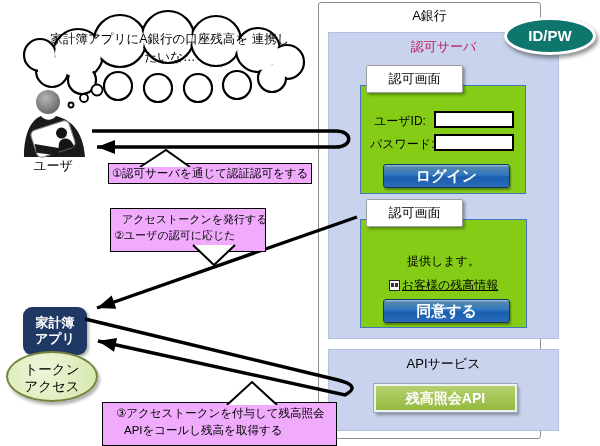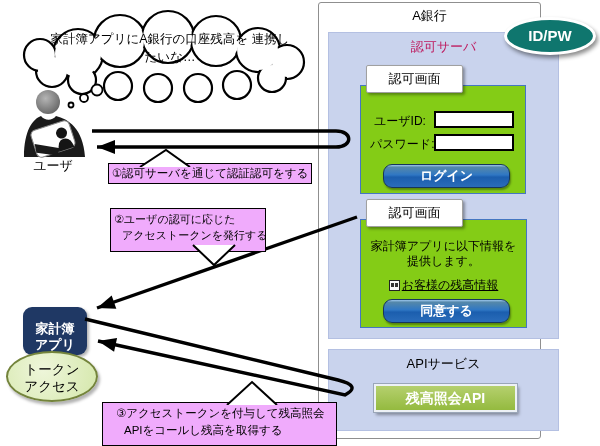--- a/index.html
+++ b/index.html
@@ -36,23 +36,23 @@
   .scr-login{left:31px;top:52px;width:166px;height:109px;}
   .scr-consent{left:31px;top:186px;width:167px;height:109px;}
   .tab-label{position:absolute;background:#fff;border:1px solid #a0a0a0;border-radius:2px;
              box-shadow:2px 2px 3px rgba(0,0,0,.35);text-align:center;font-size:13px;
              line-height:26px;z-index:2;width:97px;height:28px;box-sizing:border-box;}
   .tab-login{left:37px;top:32px;}
   .tab-consent{left:37px;top:166px;}
   .frm-row-label{position:absolute;font-size:12px;}
   .mock-input{position:absolute;width:80px;height:17px;border:2px solid #000;background:#fff;
               box-sizing:border-box;padding:0 2px;font-size:11px;}
-  .btn-blue{position:absolute;left:22px;width:125px;height:22px;border:1px solid #16365c;border-radius:9px;
+  .btn-blue{position:absolute;left:22px;width:125px;height:22px;border:1px solid #16365c;border-radius:3px;
             background:linear-gradient(180deg,#9cc7ee 0%,#58a 10%,#2f77c4 45%,#1b5eae 55%,#2a6cba 100%);
-            color:#fff;font-weight:bold;font-size:13px;text-align:center;line-height:21px;
+            color:#fff;font-weight:bold;font-size:15px;text-align:center;line-height:21px;
             box-shadow:1px 2px 2px rgba(0,0,0,.35);cursor:pointer;}
   .consent-msg{position:absolute;left:0;width:100%;text-align:center;font-size:12px;}
   .scope-row{position:absolute;left:0;top:57px;width:100%;display:flex;justify-content:center;
              align-items:center;gap:2px;font-size:12px;}
   .scope-text{text-decoration:underline;}
   .chk{position:relative;display:inline-block;width:11px;height:11px;border:1.5px solid #222;
        background:#f8f8f8;box-sizing:border-box;cursor:pointer;}
   .chk i{position:absolute;top:2px;width:3px;height:4px;background:#333;}
   .chk i.a{left:1px;} .chk i.b{left:5px;}
   .btn-api{position:absolute;left:45px;top:34px;width:143px;height:28px;
@@ -62,21 +62,21 @@
            box-sizing:border-box;cursor:pointer;}
 
   
   .badge{position:absolute;left:504px;top:17px;width:92px;height:38px;background:#0f766e;
          border:3px solid #fff;border-radius:50%;box-shadow:2px 3px 4px rgba(0,0,0,.45);
          color:#fff;font-weight:bold;font-size:15px;text-align:center;line-height:32px;
          z-index:8;box-sizing:border-box;}
   .app-node{position:absolute;left:23px;top:307px;width:64px;height:48px;background:#1f3864;
             border-radius:9px;box-shadow:2px 2px 3px rgba(0,0,0,.3);z-index:3;
             color:#fff;font-weight:bold;font-size:13px;line-height:16px;text-align:center;
-            padding-top:14px;box-sizing:border-box;}
+            padding-top:8px;box-sizing:border-box;}
   .token-node{position:absolute;left:6px;top:351px;width:92px;height:51px;border-radius:50%;
               background:radial-gradient(circle at 40% 35%,#eef6da,#d4e7aa);
               border:2px solid #74843c;box-shadow:2px 3px 3px rgba(0,0,0,.3);z-index:4;
               font-size:13.5px;line-height:17px;text-align:center;padding-top:8px;box-sizing:border-box;}
 </style>
 </head>
 <body>
 
 <div class="canvas">
 
@@ -155,22 +155,22 @@
   <div class="user-label">ユーザ</div>
 
   <div class="callout co1">
     <span>①認可サーバを通じて認証認可をする</span>
   </div>
   <svg class="ptr" style="left:138px;top:148px" width="54" height="19">
     <path d="M2 19 L28 2 L52 19" fill="#fff" stroke="#000" stroke-width="2"></path>
   </svg>
 
   <div class="callout co2">
+    <span class="ln ln2">アクセストークンを発行する</span>
     <span class="ln">②ユーザの認可に応じた</span>
-    <span class="ln ln2">アクセストークンを発行する</span>
   </div>
   <svg class="ptr" style="left:191px;top:243px" width="46" height="24">
     <path d="M2 2 L23 22 L44 2" fill="#fff" stroke="#000" stroke-width="2"></path>
   </svg>
 
   <div class="callout co3">
     <span class="ln">③アクセストークンを付与して残高照会</span>
     <span class="ln ln2">APIをコールし残高を取得する</span>
   </div>
   <svg class="ptr" style="left:225px;top:380px" width="54" height="25">
@@ -186,21 +186,20 @@
       <div class="screen scr-login">
         <span class="frm-row-label" style="left:13px;top:27px">ユーザID:</span>
         <input class="mock-input" style="left: 73px; top: 25px;">
         <span class="frm-row-label" style="left:9px;top:50px">パスワード:</span>
         <input class="mock-input" style="left: 73px; top: 48px;">
         <div class="btn-blue" style="top:78px">ログイン</div>
       </div>
       <div class="tab-label tab-login">認可画面</div>
 
       <div class="screen scr-consent">
-        <div class="consent-msg" style="top:18px">家計簿アプリに以下情報を</div>
         <div class="consent-msg" style="top:33px">提供します。</div>
         <div class="scope-row">
           <span class="chk">
               <i class="a"></i>
               <i class="b"></i>
             </span>
           <span class="scope-text">お客様の残高情報</span>
         </div>
         <div class="btn-blue" style="top:79px">同意する</div>
       </div>

